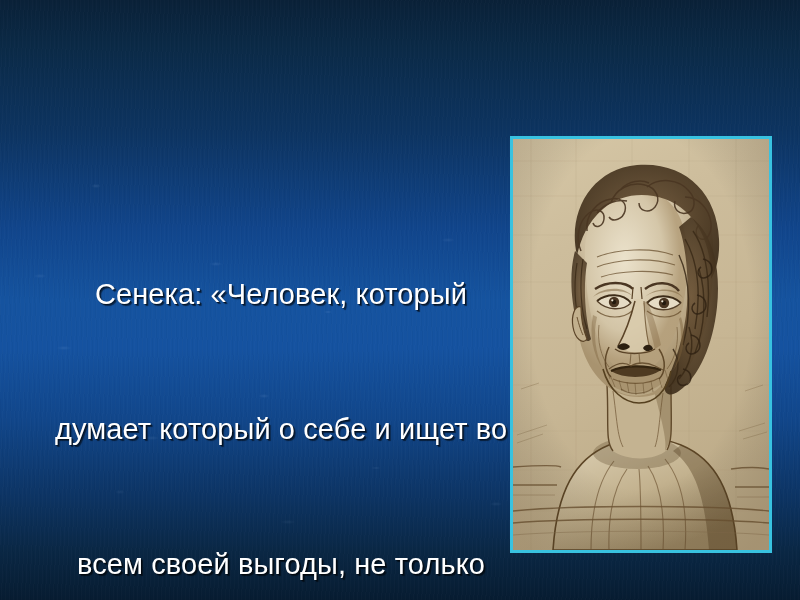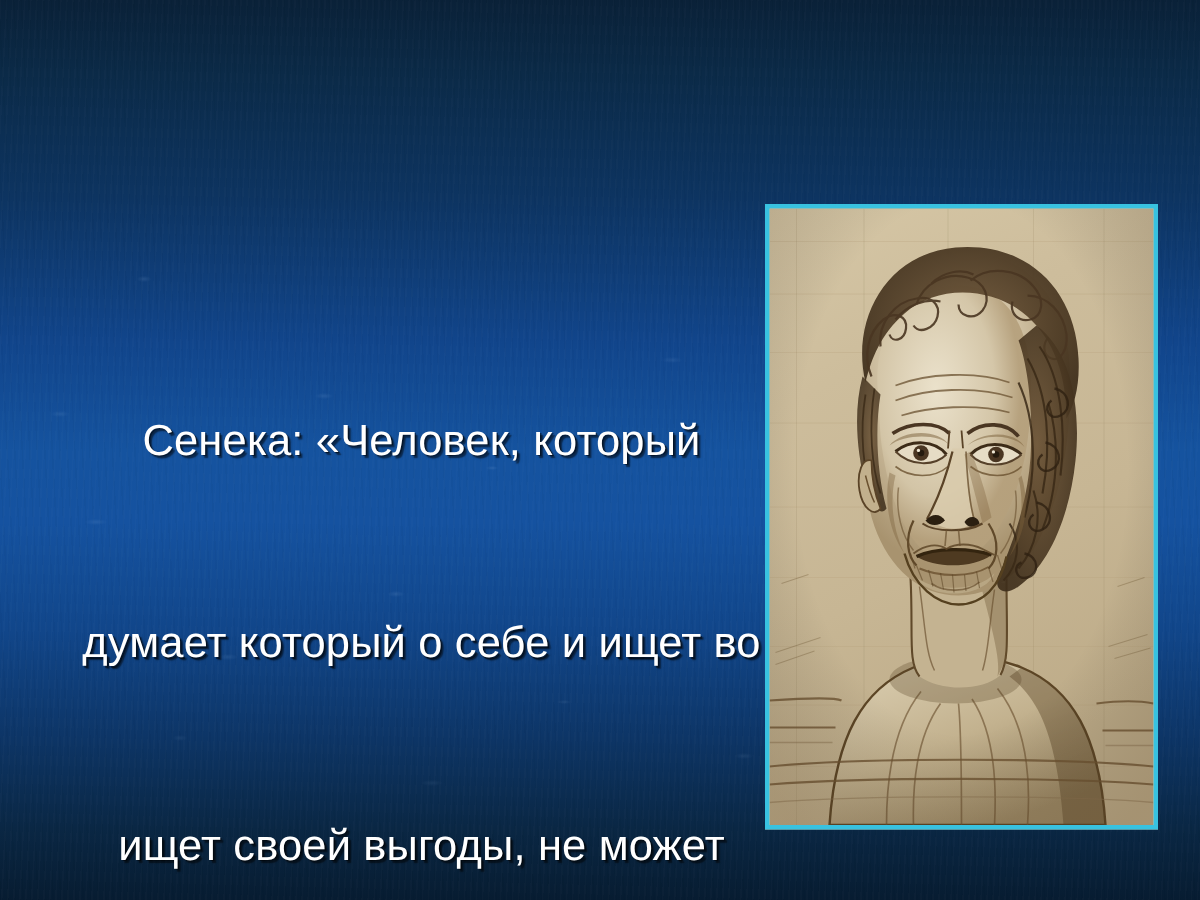--- a/index.html
+++ b/index.html
@@ -112,21 +112,21 @@
 
 <div id="slide">
 
   <div class="bg-base"></div>
   <div class="bg-tex1"></div>
   <div class="bg-tex2"></div>
 
   <div class="quote">
     <span class="quote-line">Сенека: «Человек, который</span>
     <span class="quote-line">думает который о себе и ищет во</span>
-    <span class="quote-line">ищет своей выгоды, не может</span>
+    <span class="quote-line">всем своей выгоды, не только</span>
     
     
   </div>
 
   <div class="art-frame">
     <div class="art-inner">
       <svg class="art-svg" viewBox="0 0 256 411" preserveAspectRatio="none" aria-hidden="true">
         <defs>
           <linearGradient id="paper" x1="0" y1="0" x2="0.3" y2="1">
             <stop offset="0%" stop-color="#d6c7a6"></stop>

